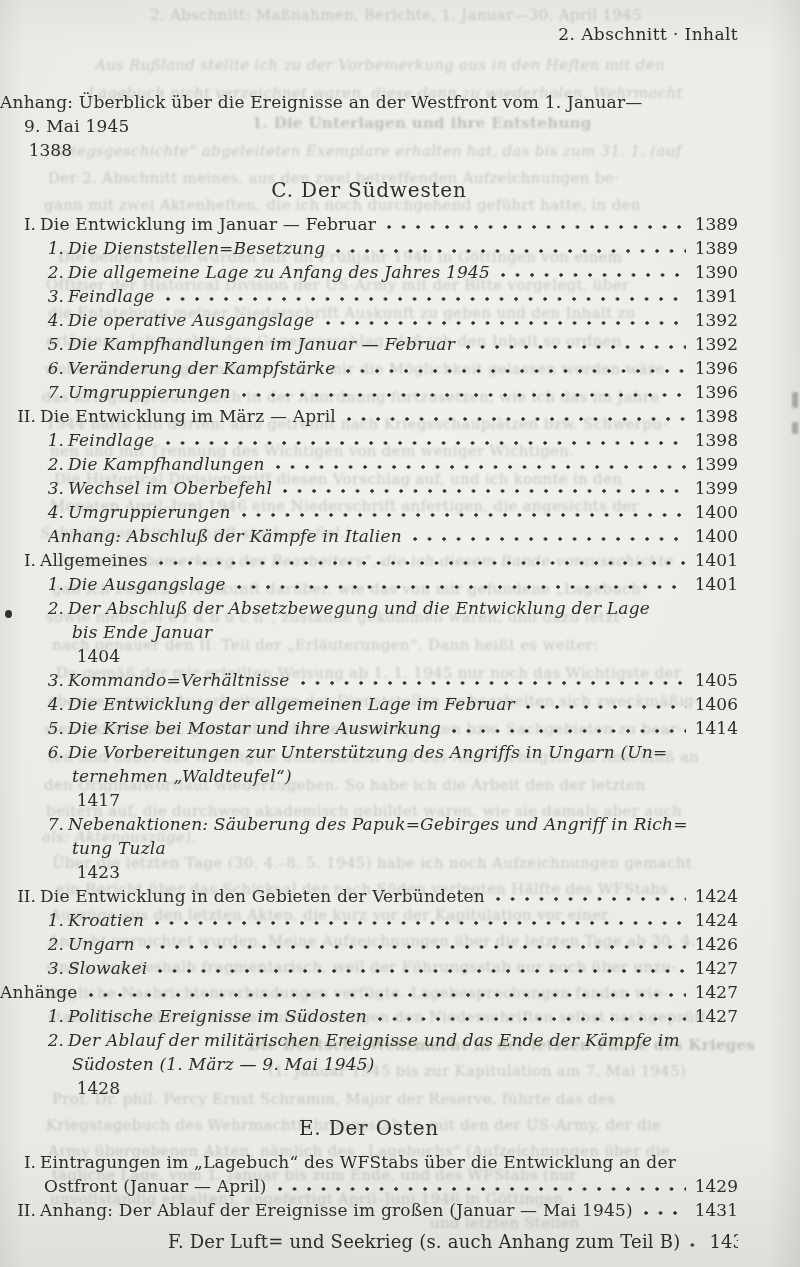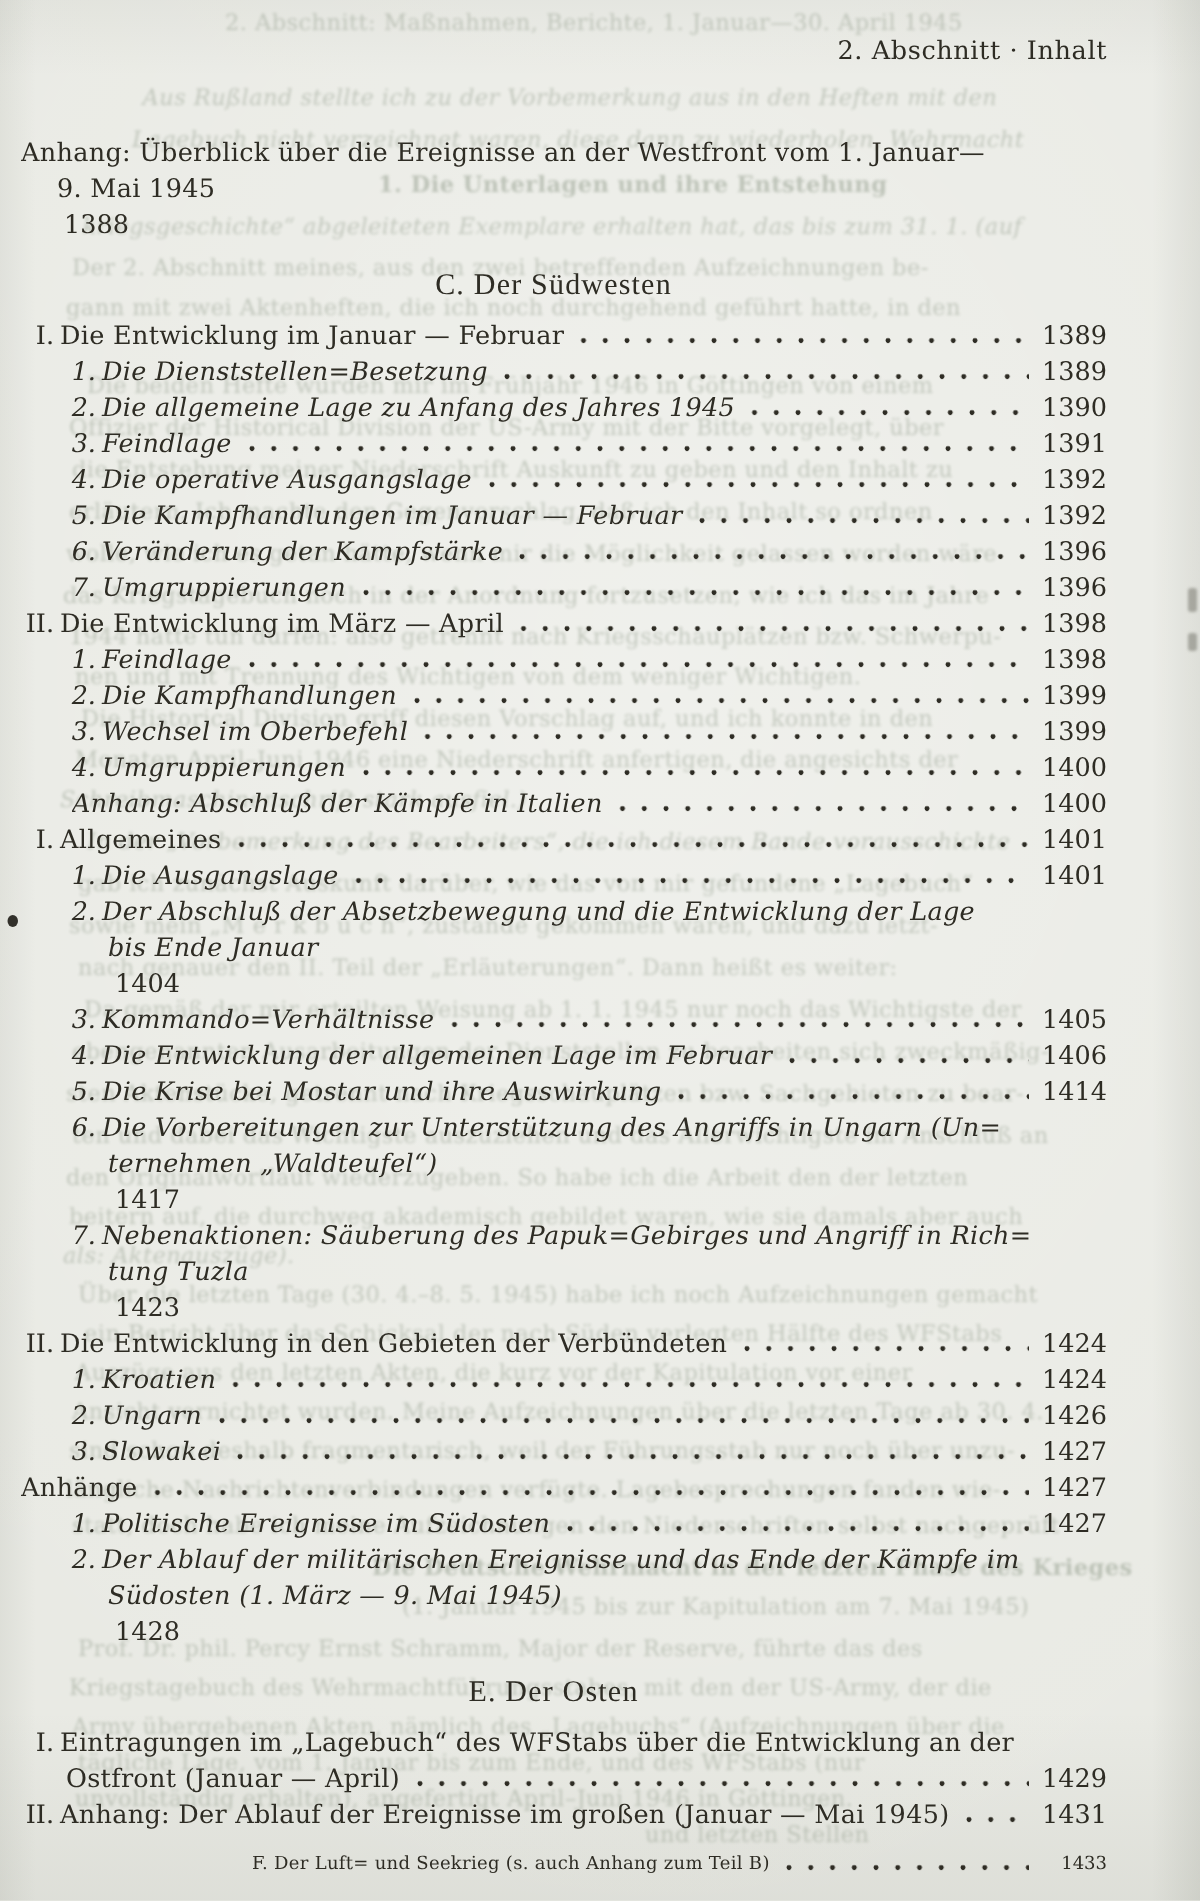--- a/index.html
+++ b/index.html
@@ -29,52 +29,52 @@
     opacity:.48;filter:blur(1.1px);letter-spacing:.3px;
   }
   .ghost[data-ghost="i"]{font-style:italic;}
   .ghost[data-ghost="b"]{font-weight:bold;opacity:.55;}
 
   
   #header-row{text-align:right;font-size:17px;line-height:20px;margin-bottom:46px;letter-spacing:.4px;}
 
   
   #toc{position:relative;}
-  .row[data-kind="heading"]{margin:16px 0 10px;font-family:Liberation Serif, serif;}
+  .row[data-kind="heading"]{margin:16px 0 10px;}
   .heading{
     font-size:20px;line-height:24px;text-align:center;letter-spacing:.8px;
     
     margin-right:-62px;padding-right:62px;width:800px;
   }
   .entry{font-size:17px;line-height:24px;}
   .l1,.l2{display:flex;align-items:baseline;overflow:hidden;}
   .ttl{white-space:nowrap;letter-spacing:.2px;}
   .lbl{flex:0 0 auto;text-align:right;white-space:nowrap;}
   .page{flex:0 0 auto;width:48px;text-align:right;}
   .leader{
     flex:1 1 auto;min-width:14px;margin:0 4px 0 9px;align-self:stretch;
     background-image:radial-gradient(circle at 2px 2px, var(--ink) 1.45px, rgba(0,0,0,0) 1.85px);
     background-size:14.5px 5px;background-repeat:repeat-x;
     background-position:left 2px bottom 6px;
   }
   
-  .row[data-level="flush"]    .entry{padding-left:14px;}
+  .row[data-level="flush"]    .entry{}
   .row[data-level="flush"]    .l2{padding-left:24px;flex-direction:column;}
   .row[data-level="main"]     .entry{padding-left:14px;}
   .row[data-level="main"]     .lbl{width:26px;padding-right:4px;}
   .row[data-level="main"]     .l2{padding-left:30px;}
   .row[data-level="sub"]      .entry{padding-left:46px;}
   .row[data-level="sub"]      .lbl{width:22px;padding-right:4px;font-style:italic;}
   .row[data-level="sub"]      .l2{padding-left:26px;flex-direction:column;}
   .row[data-level="sub"]      .ttl{font-style:italic;}
   .row[data-level="subflush"] .entry{padding-left:48px;}
   .row[data-level="subflush"] .ttl{font-style:italic;}
   .row[data-level="fcenter"]  .entry{padding-left:168px;}
   .row[data-level="fcenter"]{margin-top:8px;}
-  .row[data-level="fcenter"]  .entry{font-size:12px;}
+  .row[data-level="fcenter"]  .entry{font-size:18px;}
   .row[data-level="acenter"]  .entry{padding-left:216px;}
   .row[data-level="acenter"]{margin-top:10px;}
   .row[data-level="acenter"]  .entry{font-size:18px;}
   
   .row.gap-after{margin-bottom:6px;}
 
   
   #footer-row{margin-top:32px;text-align:right;font-size:15px;line-height:22px;padding-right:4px;letter-spacing:1px;}
 
   

